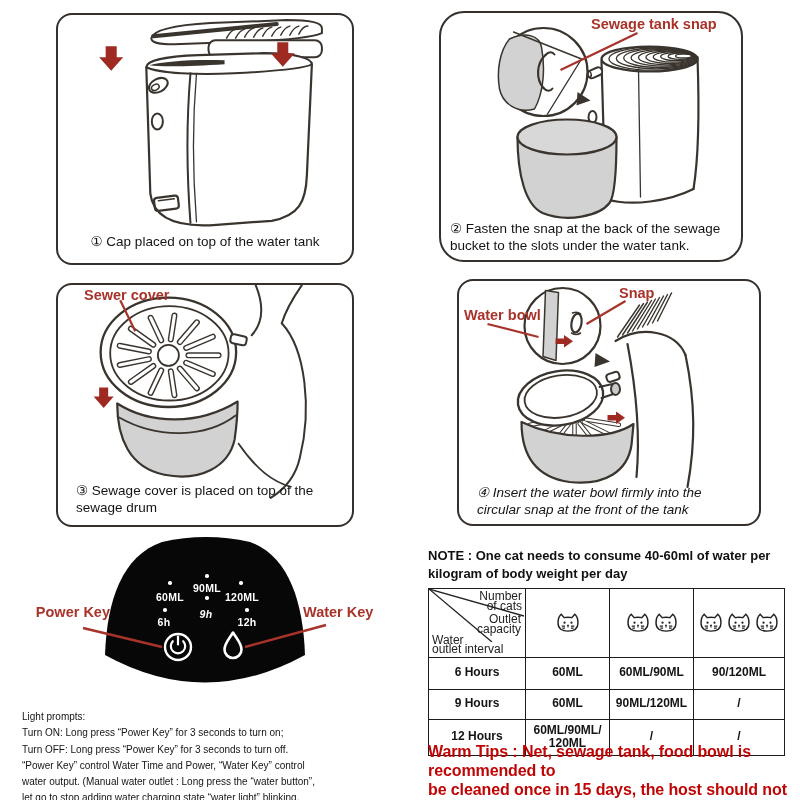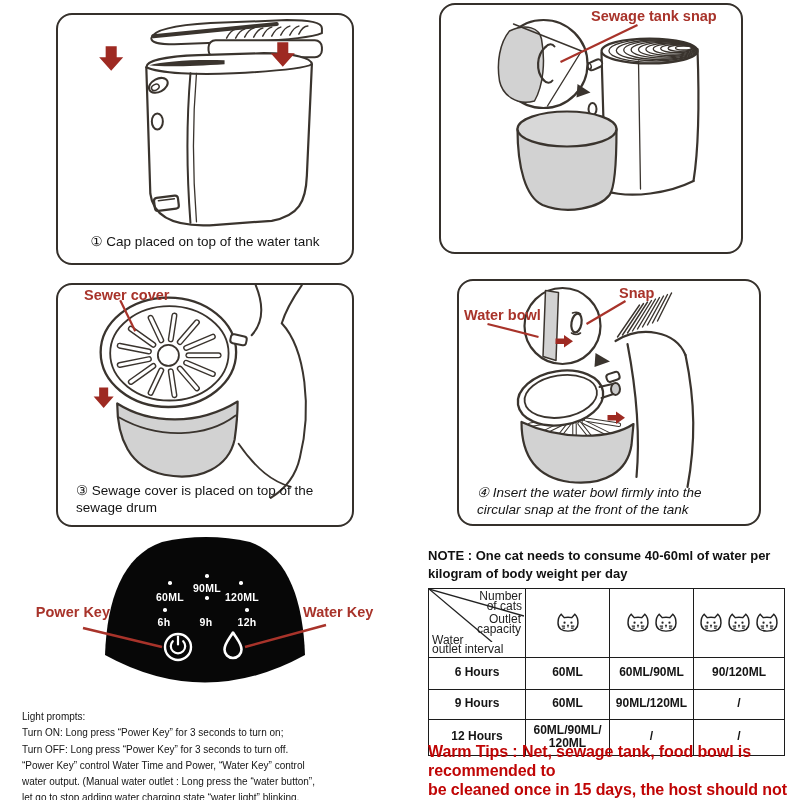--- a/index.html
+++ b/index.html
@@ -75,21 +75,21 @@
         <path d="M100,185 l16,-2" stroke-width="1.4"></path>
       </g>
       <g fill="#9e2a22" stroke="none">
         <path d="M47.5,31 h11 v11 h6.5 l-12,13.5 -12,-13.5 h6.5 z"></path>
         <path d="M218.5,27 h11 v11 h6.5 l-12,13.5 -12,-13.5 h6.5 z"></path>
       </g>
     </svg>
     <div class="caption center" style="top:219px;">① Cap placed on top of the water tank</div>
   </section>
 
-  <section class="panel" style="left:439px;top:3px;width:300px;height:247px;">
+  <section class="panel" style="left:439px;top:11px;width:300px;height:247px;border-radius:25px;">
     <svg class="art" width="295" height="242" viewBox="0 0 294 242">
       <g stroke="#3a342e" fill="none" stroke-width="2" stroke-linecap="round" stroke-linejoin="round">
         <ellipse cx="208" cy="46" rx="48" ry="12.5" fill="#fff" stroke-width="2.2"></ellipse>
         <g stroke-width="1.3">
           <ellipse cx="211.4" cy="45.7" rx="44" ry="11.5"></ellipse>
             <ellipse cx="214.8" cy="45.4" rx="40" ry="10.4"></ellipse>
           <ellipse cx="218.2" cy="45.1" rx="36" ry="9.4"></ellipse>
             <ellipse cx="221.6" cy="44.8" rx="32" ry="8.3"></ellipse>
           <ellipse cx="225.0" cy="44.5" rx="28" ry="7.3"></ellipse>
             <ellipse cx="228.4" cy="44.2" rx="24" ry="6.2"></ellipse>
@@ -110,20 +110,22 @@
         <circle cx="102" cy="59" r="44" fill="#fff" stroke-width="2.2"></circle>
         <path d="M68,26 C85,18 98,23 100,34 C104,56 102,80 93,96 C75,101 61,90 58,76 C55,58 58,38 68,26 Z" fill="#d2d2d2" stroke-width="1.5"></path>
         <path d="M72,19 L140,46 M140,46 L106,101" stroke-width="1.4"></path>
         <path d="M104,42 C95,50 94,66 102,75" stroke-width="2.2"></path>
         <path d="M104,42 c3,-3.5 7,-3.5 9,-0.5 M102,75 c3,3.5 7,3.5 9,0.5" stroke-width="2"></path>
         <path d="M136,79 l13,8.5 -14,5 z" fill="#3a342e" stroke="none"></path>
       </g>
       <line x1="196" y1="20" x2="119" y2="57" stroke="#a8332a" stroke-width="2.2"></line>
     </svg>
     <span class="callout" style="left:150px;top:3px;">Sewage tank snap</span>
+    <div class="caption" style="left:9px;top:208px;">② Fasten the snap at the back of the sewage
+bucket to the slots under the water tank.</div>
   </section>
 
   <section class="panel" style="left:56px;top:283px;width:294px;height:240px;">
     <svg class="art" width="289" height="235" viewBox="0 0 288 234">
       <g stroke="#3a342e" fill="none" stroke-width="2" stroke-linecap="round" stroke-linejoin="round">
         <path d="M197,0 C206,22 204,38 193,50"></path>
         <path d="M243,0 C232,16 226,28 223,38"></path>
         <path d="M223,38 C247,64 253,124 241,172 C237,190 228,202 212,212"></path>
         <path d="M180,158 C198,184 214,196 232,201" stroke-width="1.8"></path>
         <path d="M59,118 C59,152 71,182 106,189 C142,196 170,181 176,154 C178,140 179,126 179,116 C140,140 92,139 59,118 Z" fill="#d2d2d2" stroke-width="2.2"></path>
@@ -251,21 +253,21 @@
     </svg>
     <span class="dot" style="left:168.2px;top:53.2px;"></span>
     <span class="dot" style="left:205.2px;top:46.2px;"></span>
     <span class="dot" style="left:239.2px;top:53.2px;"></span>
     <span class="dot" style="left:205.2px;top:68.2px;"></span>
     <span class="dot" style="left:163.2px;top:80.2px;"></span>
     <span class="dot" style="left:245.2px;top:80.2px;"></span>
     <span class="ind" style="left:170px;top:63px;">60ML</span>
     <span class="ind" style="left:207px;top:54px;">90ML</span>
     <span class="ind" style="left:242px;top:63px;">120ML</span>
-    <span class="ind" style="left:206px;top:88px;">9h</span>
+    <span class="ind" style="left:206px;top:80px;font-style:italic;">9h</span>
     <span class="ind" style="left:164px;top:88px;">6h</span>
     <span class="ind" style="left:247px;top:88px;text-align:right;">12h</span>
     <span class="keylabel" style="left:18px;top:76px;width:92px;text-align:right;">Power Key</span>
     <span class="keylabel" style="left:303px;top:76px;">Water Key</span>
   </div>
 
   <div class="prompts">Light prompts:
 Turn ON: Long press “Power Key” for 3 seconds to turn on;
 Turn OFF: Long press “Power Key” for 3 seconds to turn off.
 “Power Key” control Water Time and Power, “Water Key” control

